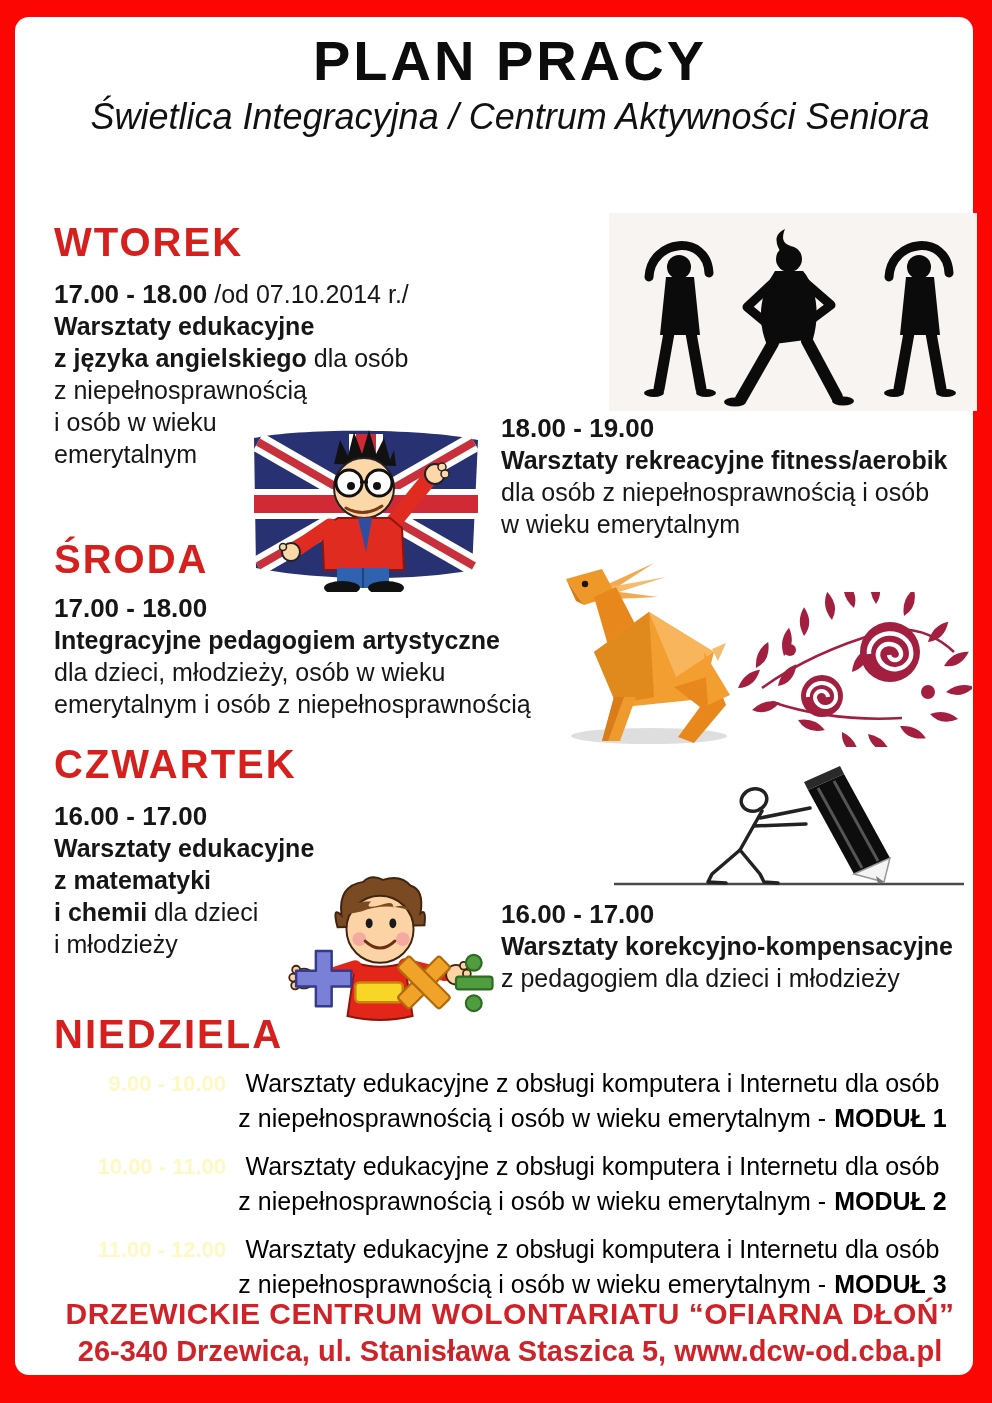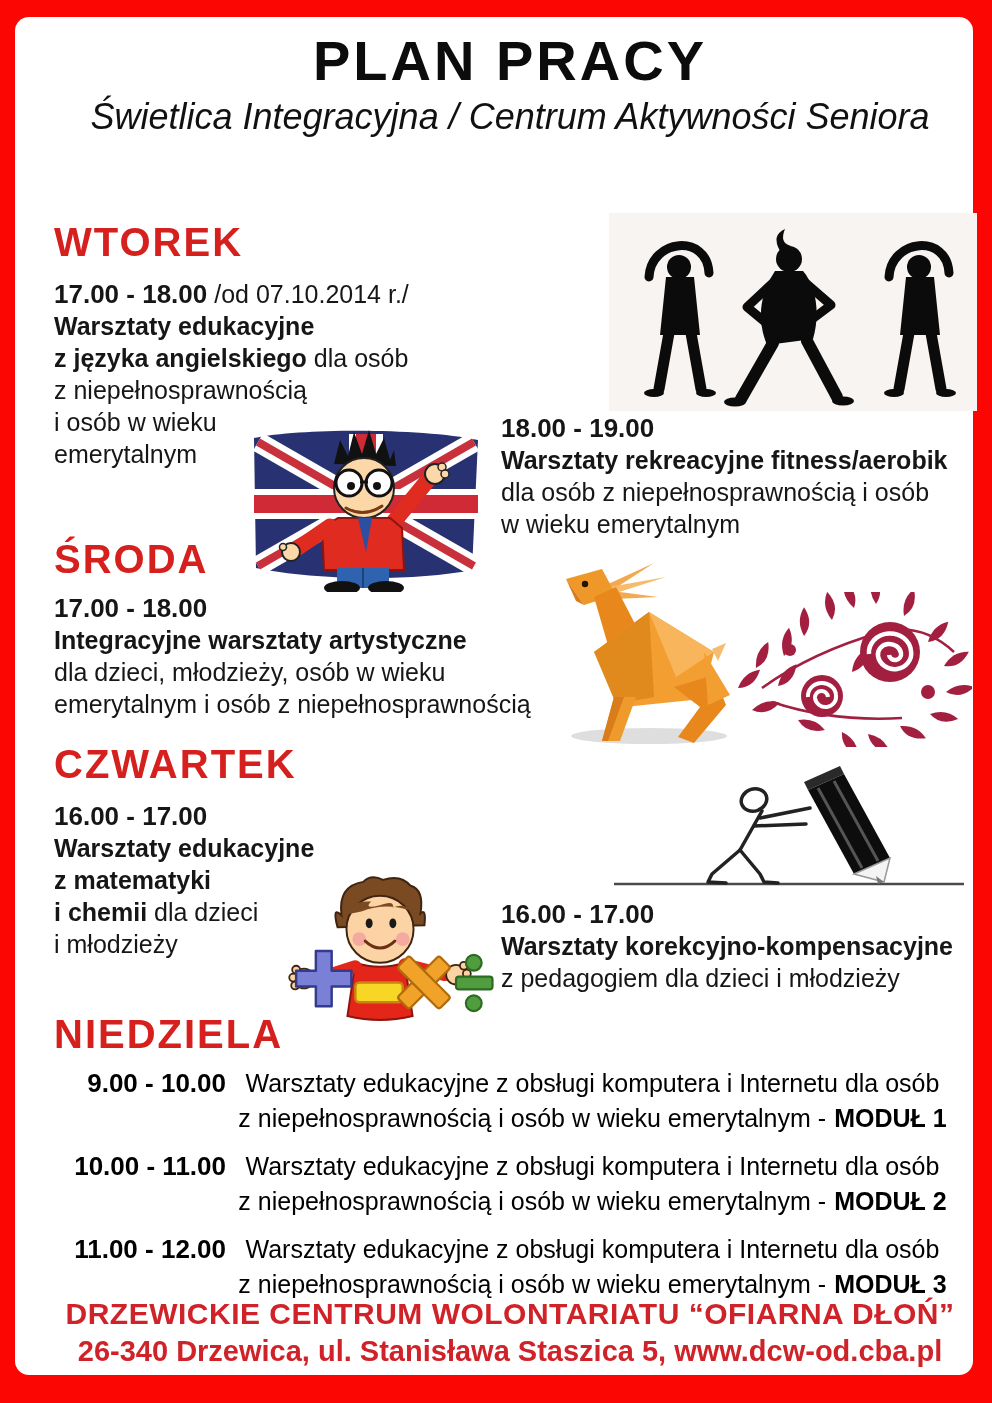--- a/index.html
+++ b/index.html
@@ -13,21 +13,21 @@
   .poster-subtitle{top:96px;font-size:36px;font-style:italic;color:#111;}
   .validity{top:160px;font-size:27px;font-style:italic;color:#ffffff;}
   .day-heading{font-size:40px;font-weight:bold;letter-spacing:2px;color:#d6201e;}
   .body-text{font-size:25px;line-height:32px;color:#161616;white-space:nowrap;}
   .b{font-weight:bold;}
   .time{font-weight:bold;font-size:26px;}
   .img-wrap{position:absolute;}
   .img-wrap svg{display:block;width:100%;height:100%;}
   .sun-rows{left:40px;top:1066px;width:905px;}
   .sun-row{display:flex;margin-bottom:13px;}
-  .sun-time{width:172px;text-align:right;font-weight:bold;font-size:26px;line-height:35px;color:#000000;white-space:nowrap;}
+  .sun-time{width:172px;text-align:right;font-weight:bold;font-size:22px;line-height:35px;color:#fef9c3;white-space:nowrap;}
   .sun-desc{flex:1;text-align:center;font-size:25px;line-height:35px;color:#000000;white-space:nowrap;}
   .module{font-weight:bold;margin-left:8px;}
   .footer-line{width:992px;text-align:center;font-weight:bold;color:#d02329;}
   .footer-1{top:1297px;font-size:30px;letter-spacing:0.5px;}
   .footer-2{top:1335px;font-size:29px;}
 </style>
 </head>
 <body>
 
 <div class="frame">
@@ -127,21 +127,21 @@
           <path d="M121 148 L121 168" stroke="#1d4476" stroke-width="2"></path>
           <ellipse cx="100" cy="168" rx="18" ry="7" fill="#111"></ellipse>
           <ellipse cx="144" cy="168" rx="18" ry="7" fill="#111"></ellipse>
         </g>
       </svg>
     </div>
 
     <div class="abs day-heading" style="left:40px;top:537px;">ŚRODA</div>
     <div class="abs body-text" style="left:40px;top:592px;">
       <div class="time">17.00 - 18.00</div>
-      <div class="b">Integracyjne warsztaty artystyczne</div>
+      <div class="b">Integracyjne pedagogiem artystyczne</div>
       <div>dla dzieci, młodzieży, osób w wieku</div>
       <div>emerytalnym i osób z niepełnosprawnością</div>
     </div>
 
     <div class="img-wrap" style="left:540px;top:557px;width:190px;height:190px;">
       <svg viewBox="0 0 190 190" xmlns="http://www.w3.org/2000/svg">
         <ellipse cx="95" cy="179" rx="78" ry="8" fill="#000000" opacity="0.13"></ellipse>
         <g>
           <path d="M52 28 L100 6 L60 32 Z" fill="#f3a94f"></path>
           <path d="M55 30 L112 20 L62 36 Z" fill="#f6bc6e"></path>

